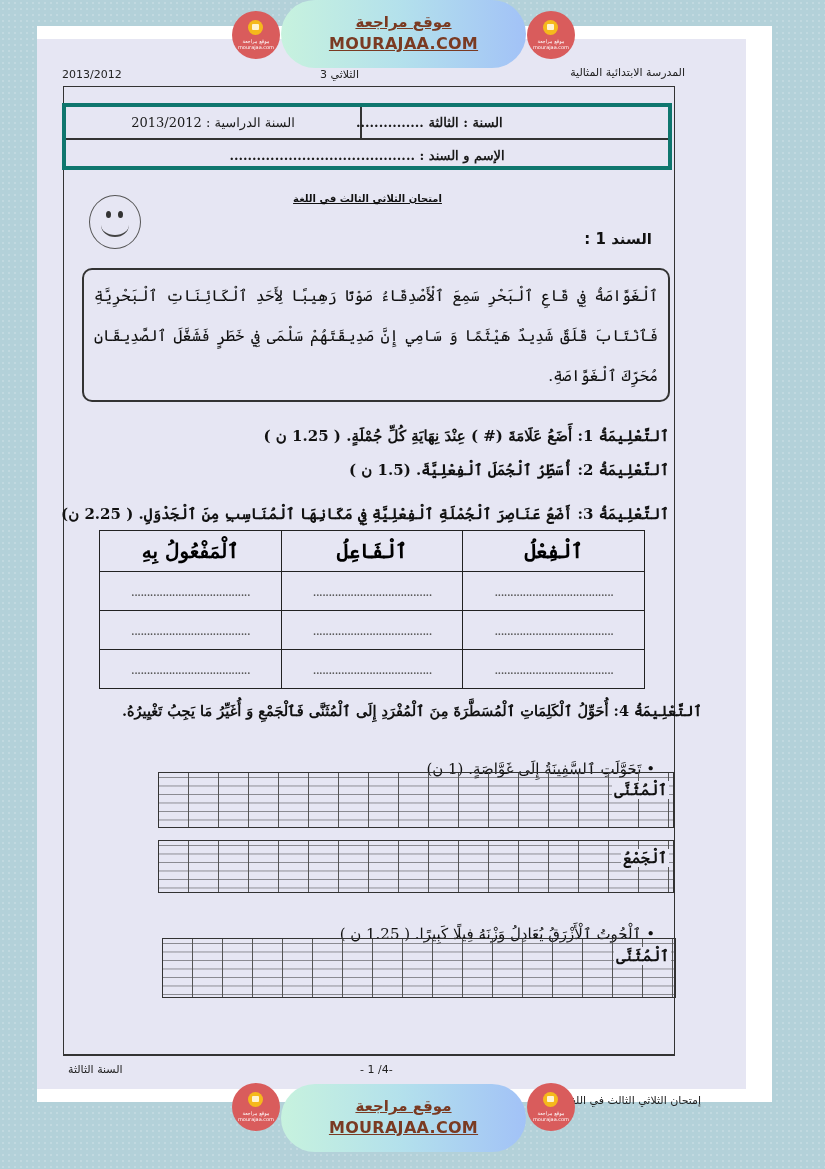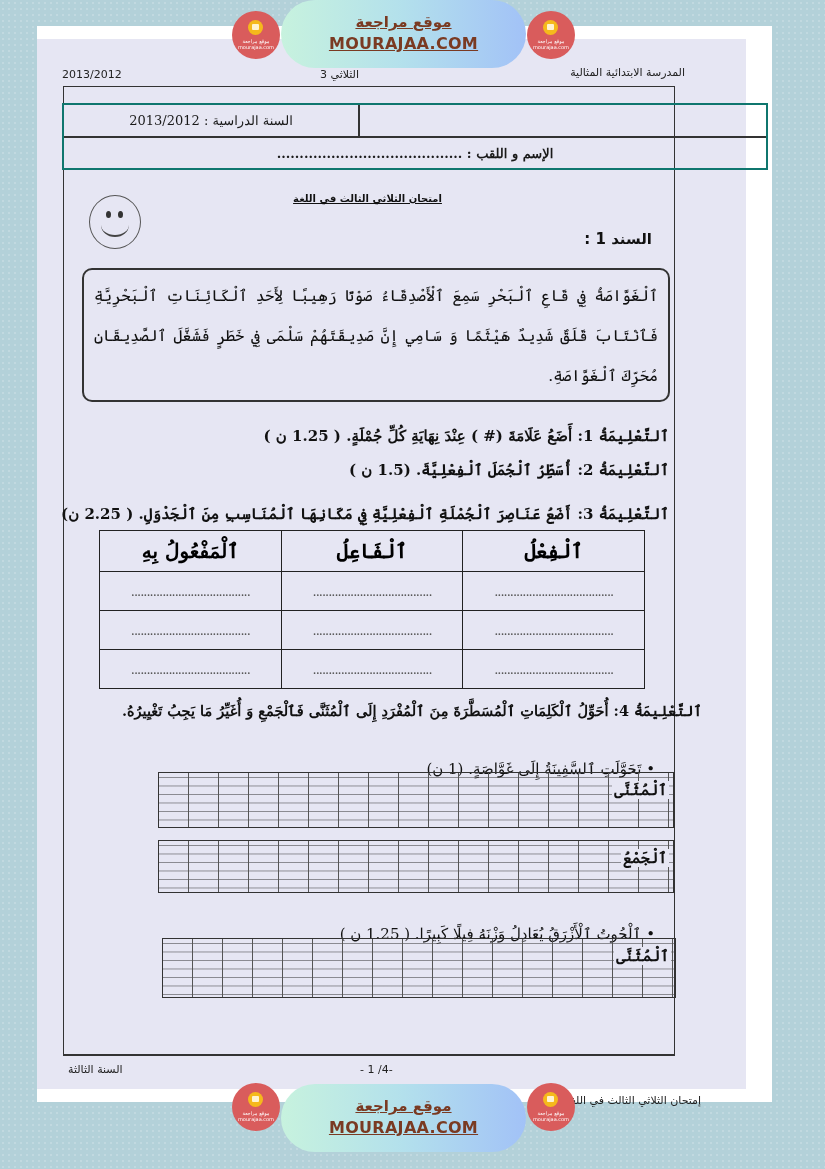--- a/index.html
+++ b/index.html
@@ -11,21 +11,21 @@
     font-family:"DejaVu Serif", serif;
   }
   .page { position:absolute; left:37px; top:26px; width:735px; height:1076px; background:#ffffff; }
   .scan { position:absolute; left:37px; top:39px; width:709px; height:1050px; background:#e6e6f3; }
 
   .abs { position:absolute; }
   .hdr-small { font-family:"DejaVu Sans", sans-serif; font-size:11px; color:#222; }
 
   .frame { position:absolute; left:63px; top:86px; width:610px; height:967px; border:1.5px solid #333; border-bottom-width:2px; }
 
-  .infobox { position:absolute; left:62px; top:103px; width:706px; height:67px; border:2px solid #0f766e; box-sizing:border-box; }
+  .infobox { position:absolute; left:62px; top:103px; width:610px; height:67px; border:4px solid #0f766e; box-sizing:border-box; }
   .infobox .row1 { position:absolute; left:0; top:0; width:100%; height:33px; border-bottom:2px solid #333; box-sizing:border-box; }
   .infobox .cell-left { position:absolute; left:0; top:0; width:296px; height:31px; border-right:2px solid #333; box-sizing:border-box; display:flex; align-items:center; justify-content:center; }
   .infobox .cell-right { position:absolute; right:0; top:0; width:312px; height:31px; display:flex; align-items:center; justify-content:flex-end; padding-right:8px; box-sizing:border-box; }
   .infobox .row2 { position:absolute; left:0; top:33px; width:100%; height:30px; display:flex; align-items:center; justify-content:center; }
   .ar { direction:rtl; unicode-bidi:embed; }
   .t12 { font-size:13px; color:#1a1a1a; }
   .bold { font-weight:bold; }
 
   .title { position:absolute; left:260px; top:193px; width:215px; text-align:center; font-family:"DejaVu Sans", sans-serif; font-weight:bold; font-size:10px; text-decoration:underline; color:#111; }
   .smiley { position:absolute; left:89px; top:195px; width:50px; height:52px; border:1px solid #555; border-radius:50%; }
@@ -78,22 +78,23 @@
 
 <div class="abs hdr-small" style="left:62px;top:68px;text-align:center;">2013/2012</div>
 <div class="abs hdr-small ar" style="left:320px;top:68px;">الثلاثي 3</div>
 <div class="abs hdr-small ar" style="right:140px;top:66px;margin-left:43px;">المدرسة الابتدائية المثالية</div>
 
 <div class="frame"></div>
 
 <div class="infobox">
   <div class="row1">
     <div class="cell-left ar t12">السنة الدراسية : 2013/2012</div>
+    <div class="cell-right ar t12 bold">السنة : الثالثة ...............</div>
   </div>
-  <div class="row2 ar t12 bold">الإسم و اللقب : .........................................</div>
+  <div class="row2 ar t12 bold">الإسم و السند : .........................................</div>
 </div>
 
 <div class="smiley">
   <div class="eye" style="left:16px;"></div>
   <div class="eye" style="left:28px;"></div>
   <div class="mouth"></div>
 </div>
 
 <div class="title ar">امتحان الثلاثي الثالث في اللغة</div>
 <div class="sanad ar">السند 1 :</div>

